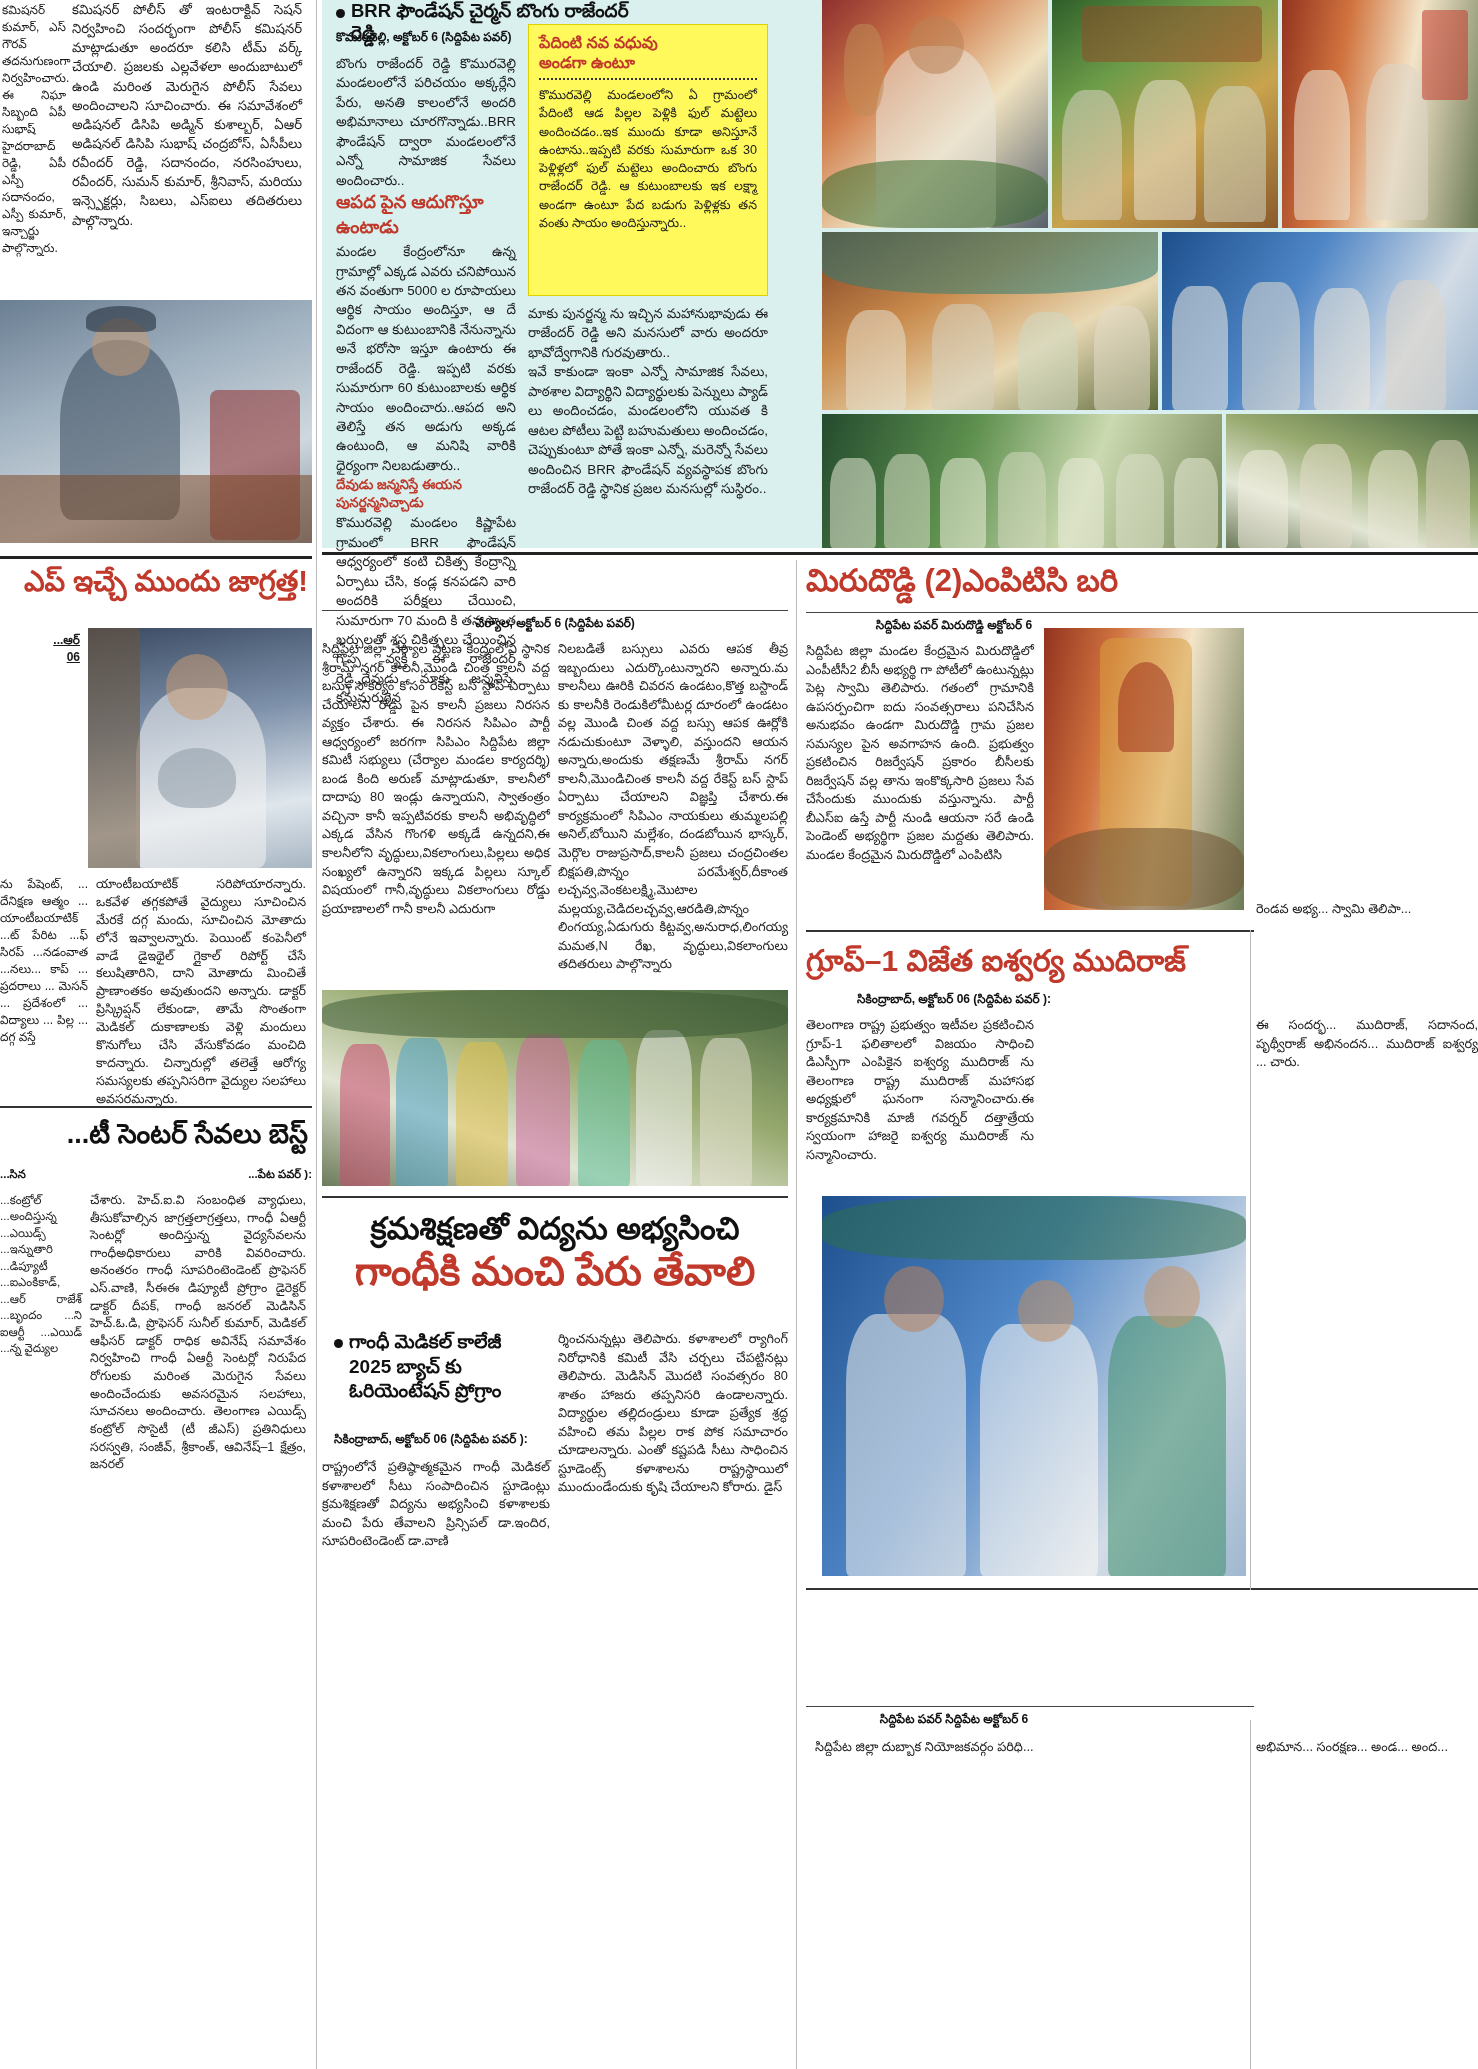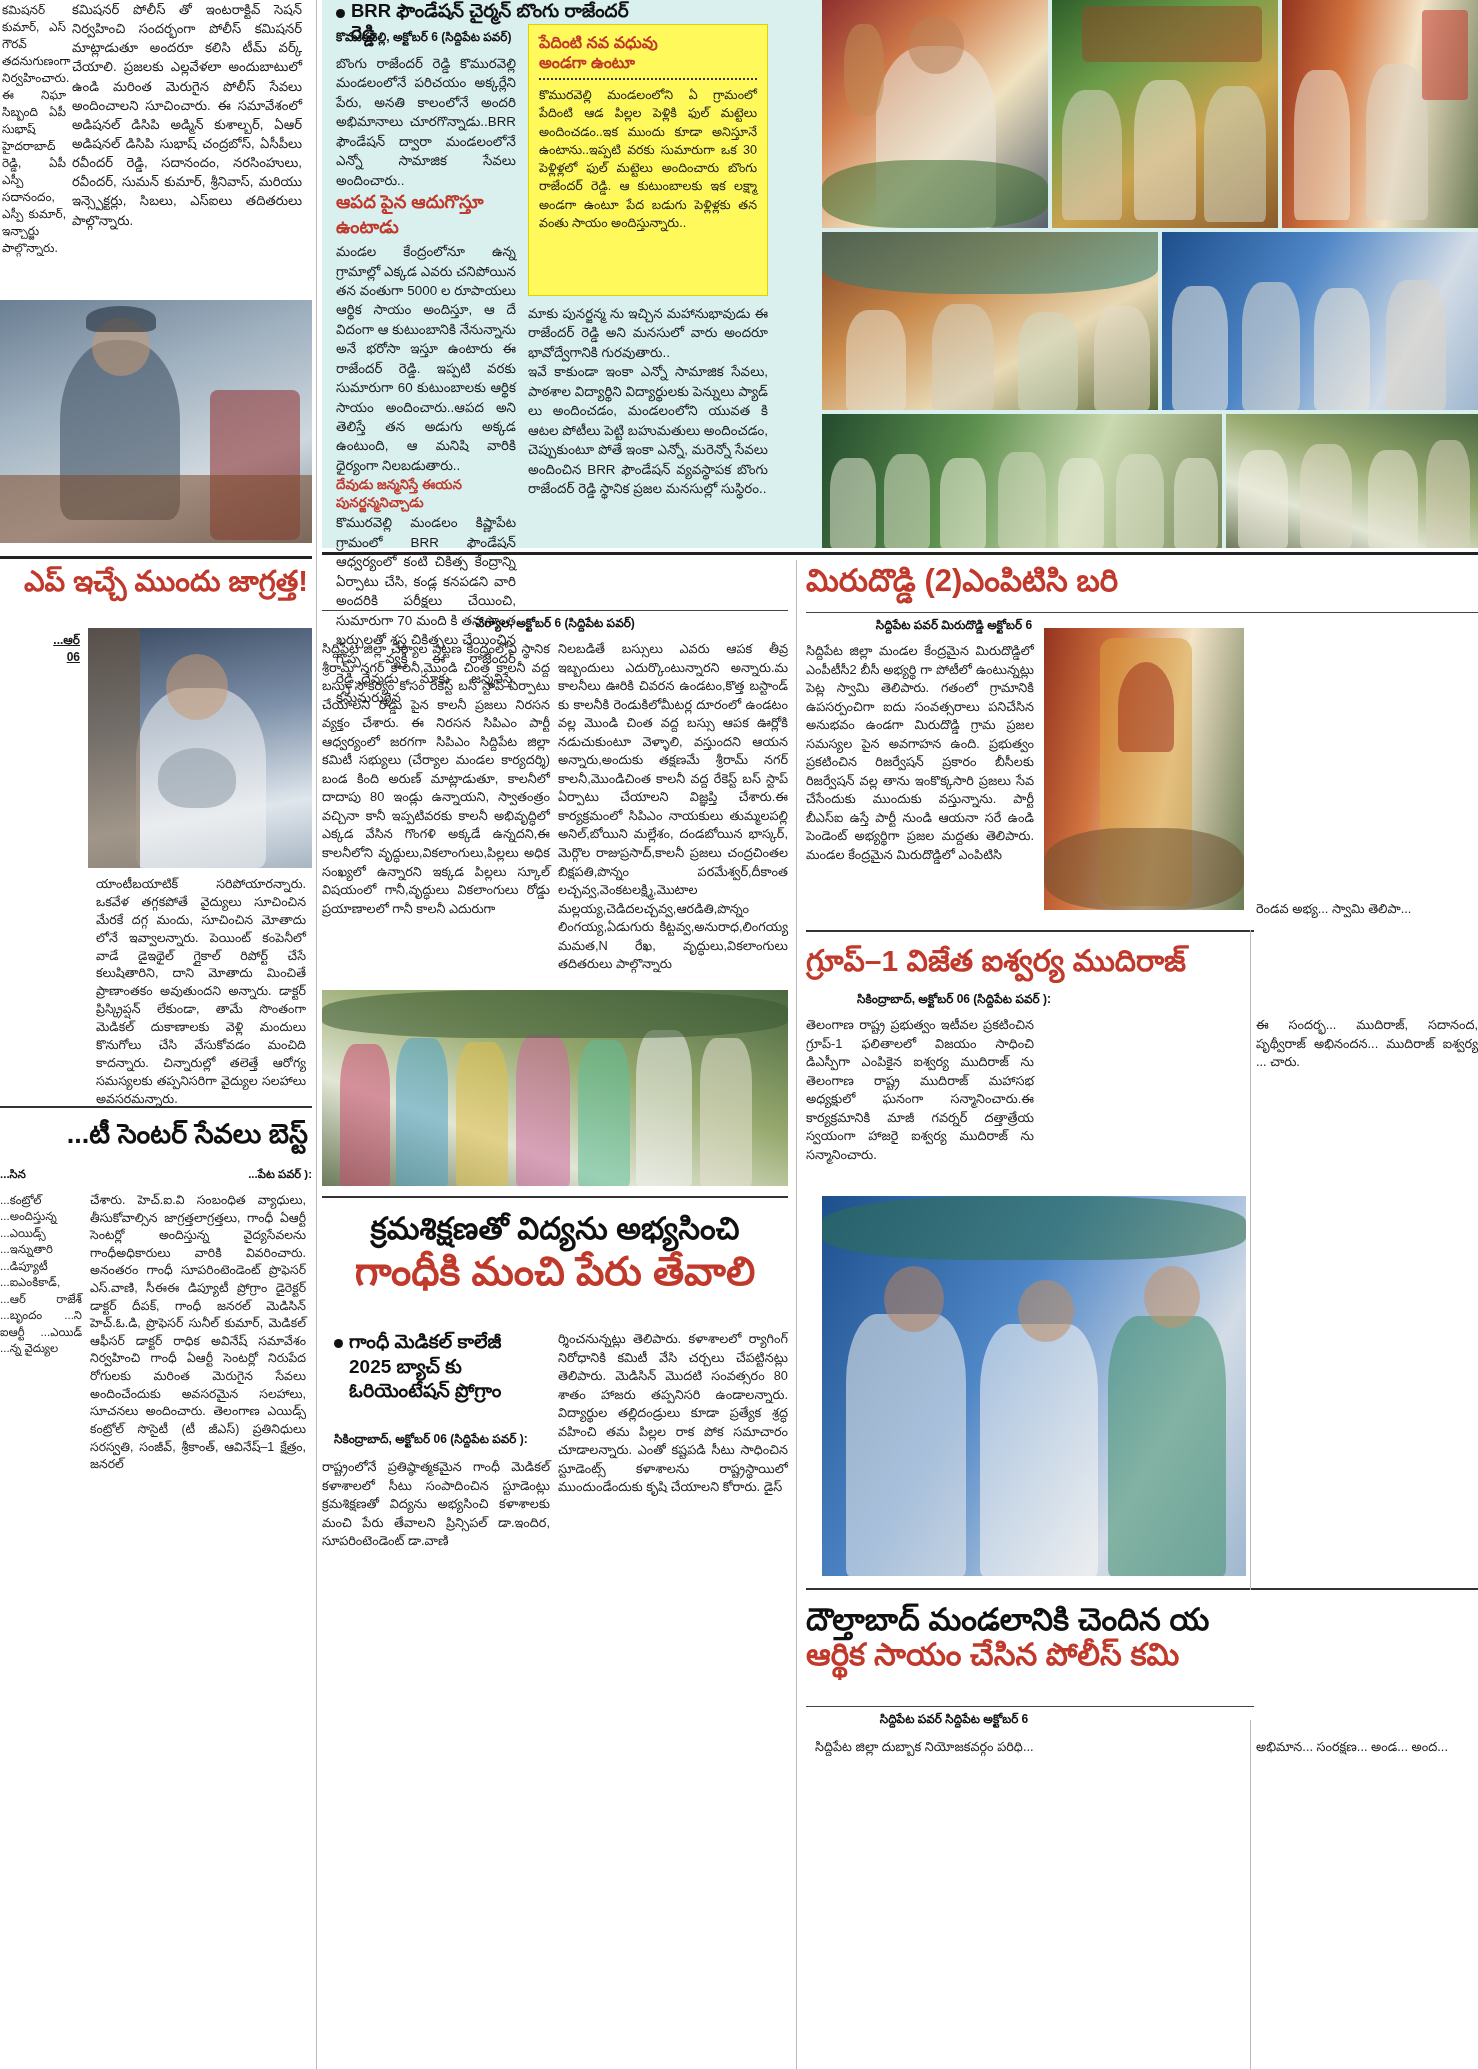--- a/index.html
+++ b/index.html
@@ -86,20 +86,23 @@
       <div class="fig" style="left:70px; top:120px; width:78px; height:60px; background:#8e9aa6; border-radius:50% 50% 40% 40%;"></div>
       <div class="fig" style="left:0px; top:0px; width:52px; height:240px; background:#6d5436; border-radius:0;"></div>
     </div>
   </div>
 
   <div class="col" style="left:0px; top:632px; width:84px; height:240px;">
     <div class="body-text-sm bold" style="text-align:right; padding-right:4px; font-size:12px;">...ఆర్</div>
     <div class="body-text-sm bold" style="text-align:right; padding-right:4px; font-size:12px;">06</div>
   </div>
 
+  <div class="col" style="left:0px; top:876px; width:92px; height:270px;">
+    <div class="body-text-sm" style="font-size:12px; padding-right:4px; text-align:justify;">ను పేషెంట్, ... దేనిక్షణ ఆత్మం ... యాంటీబయాటిక్ ...ట్ పేరిట ...ఫ్ సిరప్ ...నడంవాత ...నలు...  కాప్ ... ప్రదరాలు ... మెసన్ ... ప్రదేశంలో ... విద్యాలు ... పిల్ల ... దగ్గ వస్తే</div>
+  </div>
   <div class="col" style="left:96px; top:876px; width:216px; height:270px;">
     <div class="body-text-sm" style="font-size:12.6px; padding-right:6px;">యాంటీబయాటిక్ సరిపోయారన్నారు. ఒకవేళ తగ్గకపోతే వైద్యులు సూచించిన మేరకే దగ్గ మందు, సూచించిన మోతాదు లోనే ఇవ్వాలన్నారు. పెయింట్ కంపెనీలో వాడే డైఇథైల్ గ్లైకాల్ రిపోర్ట్ చేసే కలుషితారిని, దాని మోతాదు మించితే ప్రాణాంతకం అవుతుందని అన్నారు. డాక్టర్ ప్రిస్క్రిప్షన్ లేకుండా, తామే సొంతంగా మెడికల్ దుకాణాలకు వెళ్లి మందులు కొనుగోలు చేసి వేసుకోవడం మంచిది కాదన్నారు. చిన్నారుల్లో తలెత్తే ఆరోగ్య సమస్యలకు తప్పనిసరిగా వైద్యుల సలహాలు అవసరమన్నారు.</div>
   </div>
 
   <div style="position:absolute; left:0px; top:1106px; width:312px; height:2px; background:#333;"></div>
 
   <div class="col" style="left:0px; top:1120px; width:312px; height:40px;">
     <div class="headline-black" style="font-size:27px; line-height:1.1; text-align:right; padding-right:4px;">...టీ సెంటర్ సేవలు బెస్ట్</div>
   </div>
   <div class="col" style="left:0px; top:1168px; width:312px; height:20px;">
@@ -314,24 +317,20 @@
       <div class="fig" style="left:158px; top:128px; width:118px; height:252px; background:#fbfaf6; border-radius:26% 26% 3% 3%;"></div>
       <div class="fig" style="left:196px; top:84px; width:56px; height:62px; background:#c08e63; border-radius:50%;"></div>
       <div class="fig" style="left:286px; top:120px; width:118px; height:260px; background:#3f8f6b; border-radius:26% 26% 3% 3%;"></div>
       <div class="fig" style="left:322px; top:70px; width:56px; height:62px; background:#c79468; border-radius:50%;"></div>
       <div class="fig" style="left:0px; top:0px; width:424px; height:64px; background:#2f6f4e;"></div>
     </div>
   </div>
 
   <div style="position:absolute; left:806px; top:1588px; width:672px; height:2px; background:#333;"></div>
 
-  <div class="col" style="left:806px; top:1602px; width:672px; height:92px;">
-    <div class="headline-black" style="font-size:31px; line-height:1.14;">దౌల్తాబాద్ మండలానికి చెందిన య</div>
-    <div class="headline-red" style="font-size:31px; line-height:1.14;">ఆర్థిక సాయం చేసిన పోలీస్ కమి</div>
-  </div>
   <div style="position:absolute; left:806px; top:1706px; width:448px; height:1px; background:#444;"></div>
   <div class="col" style="left:806px; top:1712px; width:296px; height:18px;">
     <div class="dateline">సిద్దిపేట పవర్ సిద్దిపేట అక్టోబర్ 6</div>
   </div>
   <div class="col" style="left:806px; top:1738px; width:228px; height:320px;">
     <div class="body-text" style="font-size:12.8px;margin-left:9px;">సిద్దిపేట జిల్లా దుబ్బాక నియోజకవర్గం పరిధి...</div>
   </div>
   <div class="col" style="left:1256px; top:1738px; width:222px; height:320px;">
     <div class="body-text" style="font-size:12.8px;">అభిమాన... సంరక్షణ... అండ... అంద...</div>
   </div>

